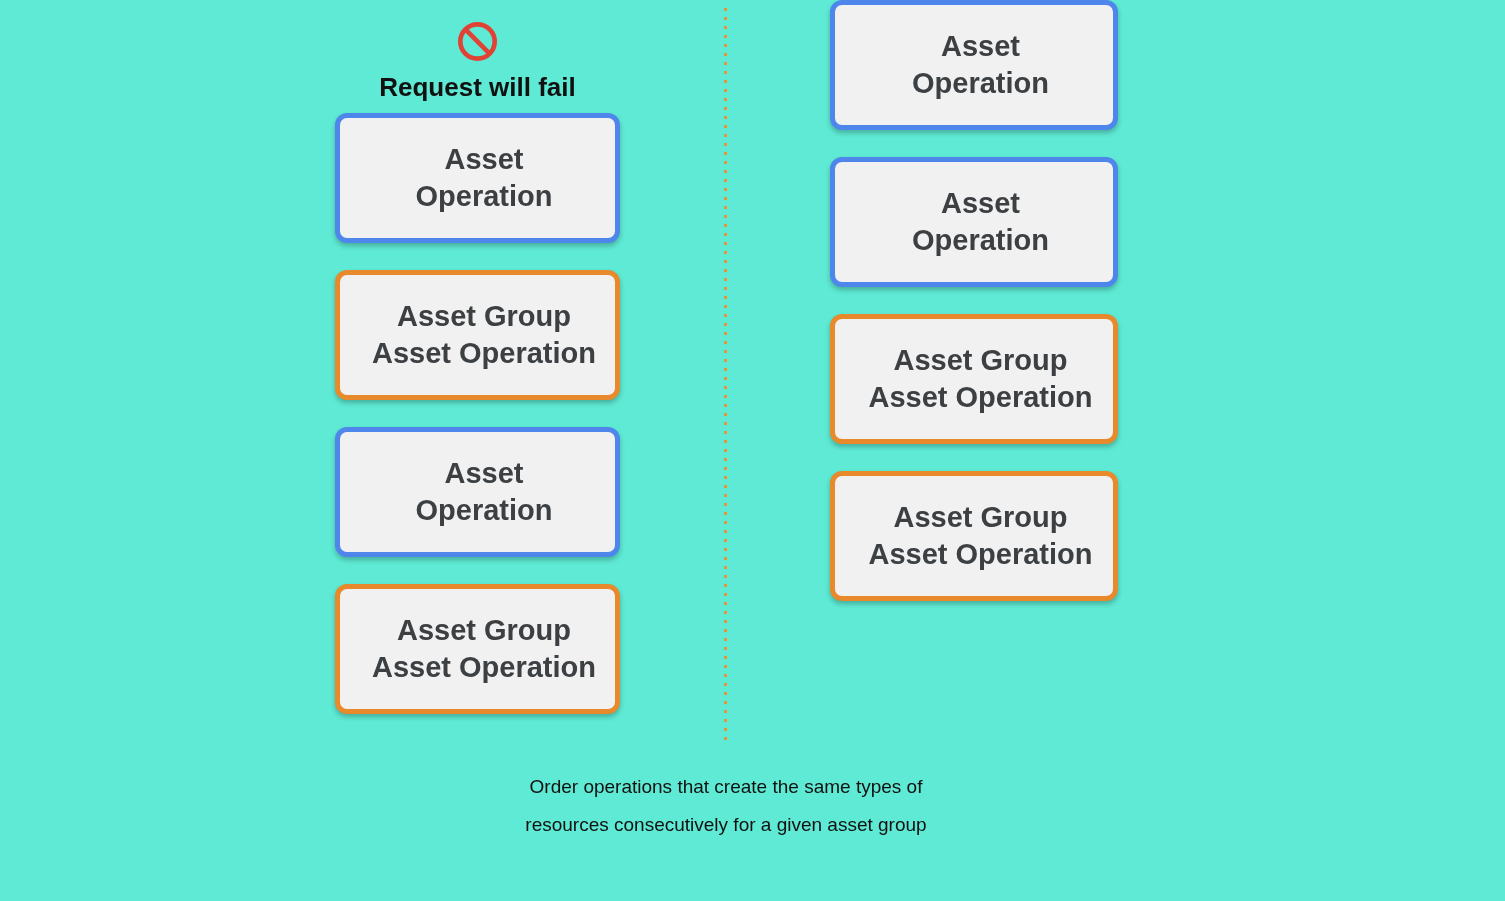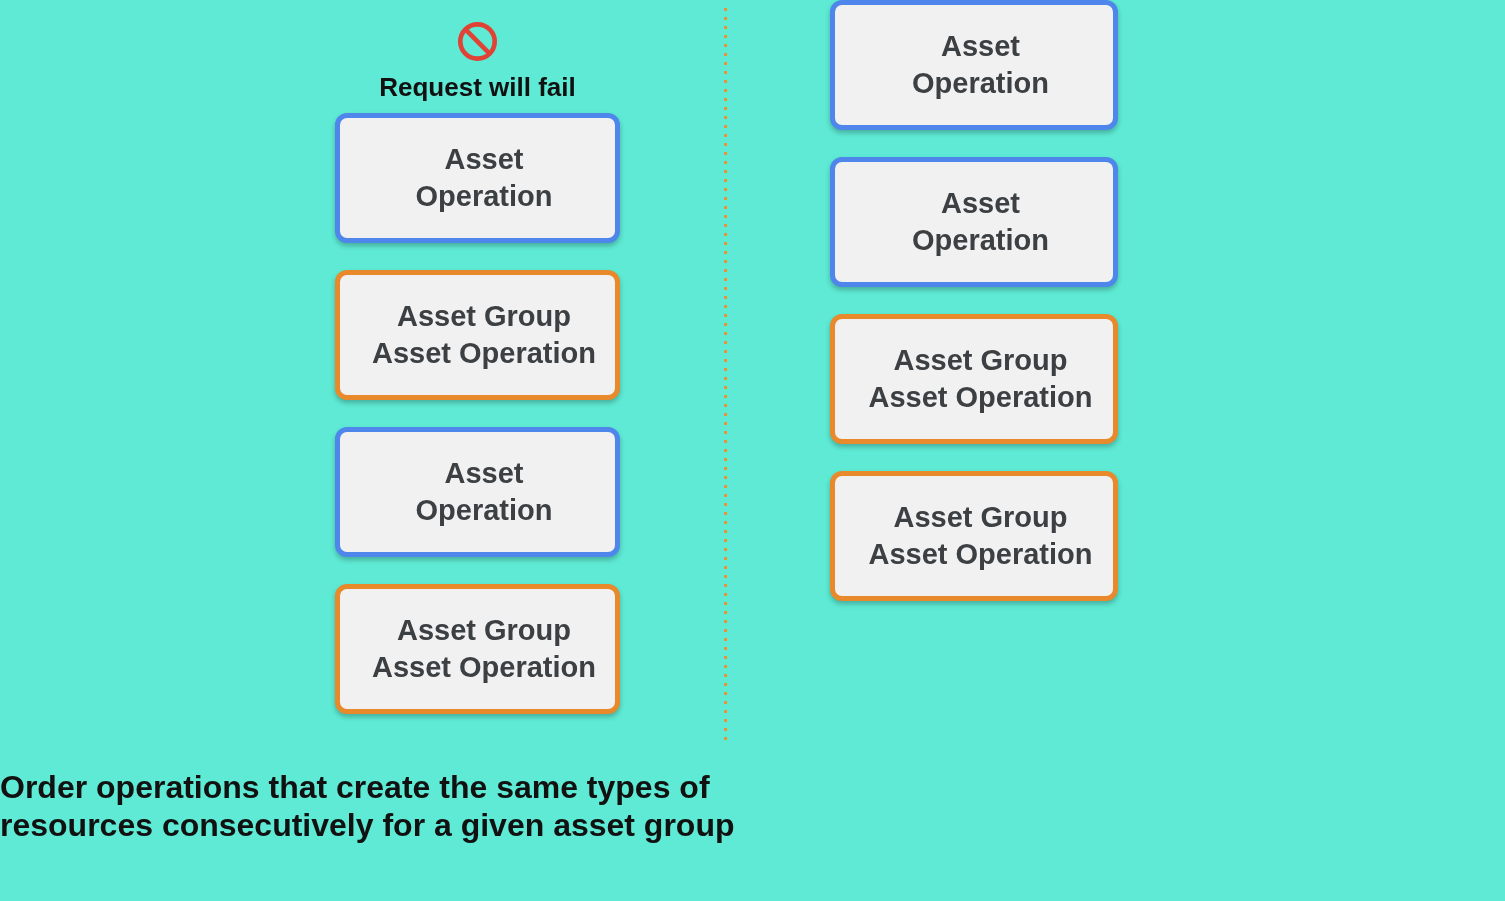--- a/index.html
+++ b/index.html
@@ -68,24 +68,24 @@
     width: 3px;
     height: 734px;
     background: repeating-linear-gradient(to bottom, var(--dot) 0 3px, transparent 3px 9px);
   }
 
   .caption {
     position: absolute;
     left: 0;
     top: 768px;
     width: 1452px;
-    text-align: left;
-    font-size: 32px;
+    text-align: center;
+    font-size: 19px;
     line-height: 38px;
-    font-weight: 700;
+    font-weight: 400;
     color: var(--heading);
     white-space: pre-line;
   }
 </style>
 </head>
 <body>
 
 <div class="canvas">
 
   <div class="column col-left">

